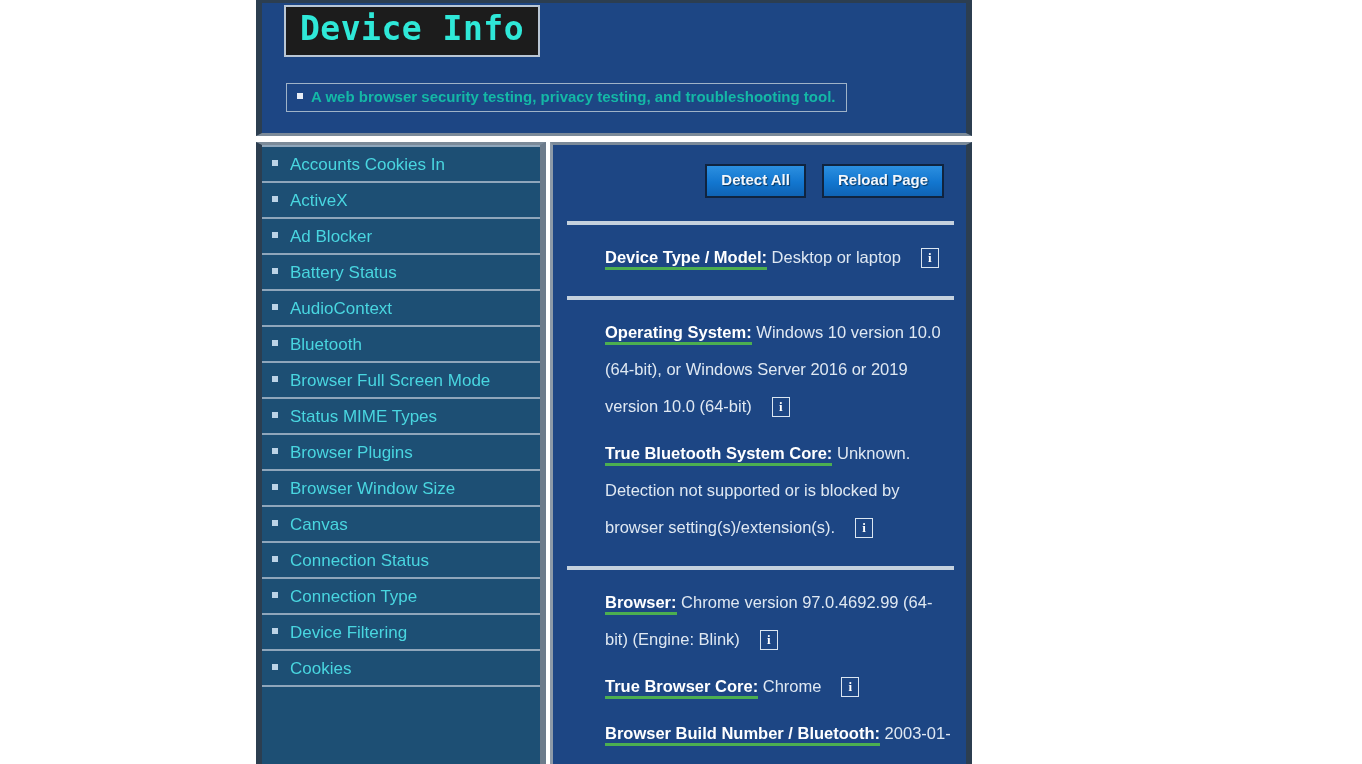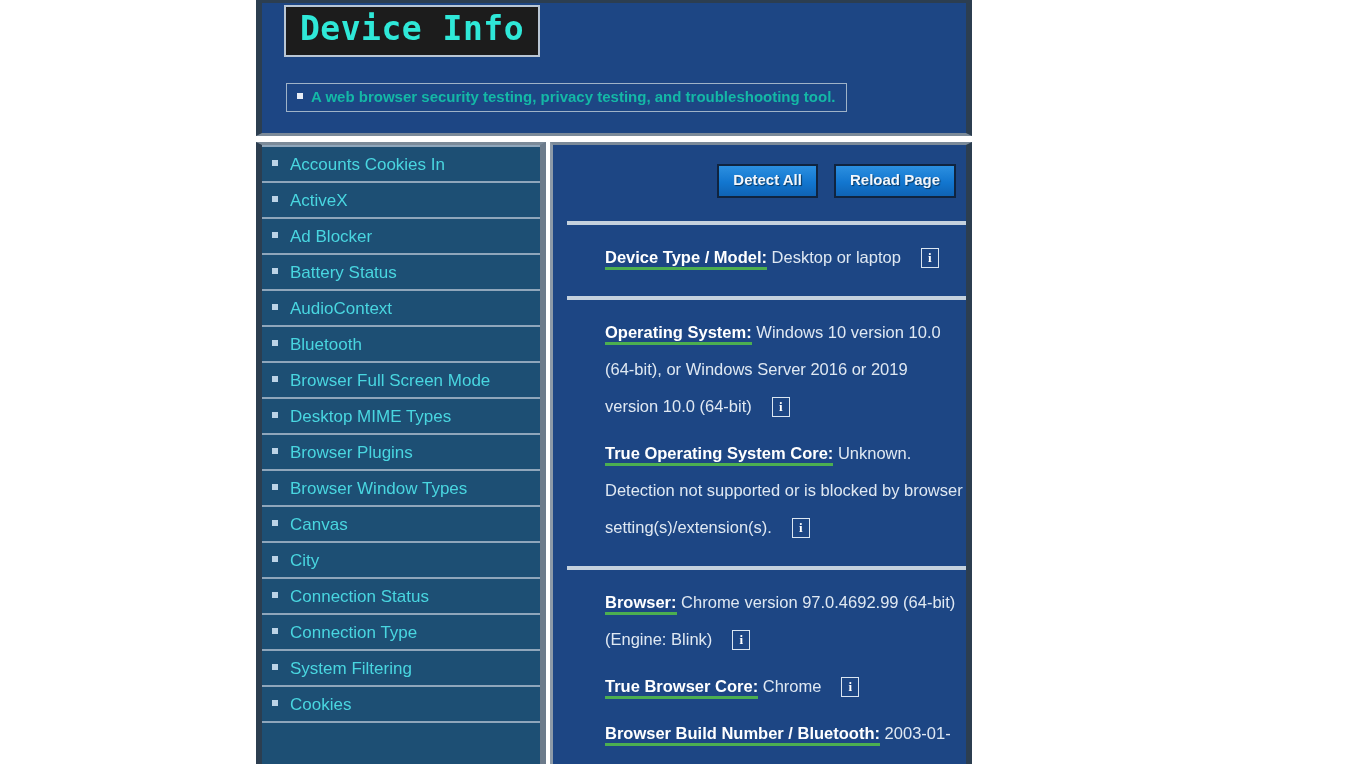--- a/index.html
+++ b/index.html
@@ -123,21 +123,21 @@
 
   .col-gap { width: 4px; background: #ffffff; }
 
   
   .main {
     flex: 1;
     background: #1d4684;
     border-right: 6px solid #2c3e50;
     border-left: 3px solid #8c9aa8;
     border-top: 3px solid #7b8a99;
-    padding: 0 0 0 14px;
+    padding: 0 12px 0 14px;
     overflow: hidden;
   }
 
   .toolbar {
     height: 72px;
     display: flex;
     align-items: center;
     justify-content: flex-end;
     gap: 16px;
     padding-right: 10px;
@@ -224,28 +224,27 @@
 
       <div class="sidebar">
         <div class="side-inner" id="sidebar-list">
             <div class="side-item"><span class="side-bullet"></span><span class="lbl">Accounts Cookies In</span></div>
             <div class="side-item"><span class="side-bullet"></span><span class="lbl">ActiveX</span></div>
             <div class="side-item"><span class="side-bullet"></span><span class="lbl">Ad Blocker</span></div>
             <div class="side-item"><span class="side-bullet"></span><span class="lbl">Battery Status</span></div>
             <div class="side-item"><span class="side-bullet"></span><span class="lbl">AudioContext</span></div>
             <div class="side-item"><span class="side-bullet"></span><span class="lbl">Bluetooth</span></div>
             <div class="side-item"><span class="side-bullet"></span><span class="lbl">Browser Full Screen Mode</span></div>
-            <div class="side-item"><span class="side-bullet"></span><span class="lbl">Desktop MIME Types</span></div>
+            <div class="side-item"><span class="side-bullet"></span><span class="lbl">Status MIME Types</span></div>
             <div class="side-item"><span class="side-bullet"></span><span class="lbl">Browser Plugins</span></div>
-            <div class="side-item"><span class="side-bullet"></span><span class="lbl">Browser Window Types</span></div>
+            <div class="side-item"><span class="side-bullet"></span><span class="lbl">Browser Window Size</span></div>
             <div class="side-item"><span class="side-bullet"></span><span class="lbl">Canvas</span></div>
-            <div class="side-item"><span class="side-bullet"></span><span class="lbl">City</span></div>
             <div class="side-item"><span class="side-bullet"></span><span class="lbl">Connection Status</span></div>
             <div class="side-item"><span class="side-bullet"></span><span class="lbl">Connection Type</span></div>
-            <div class="side-item"><span class="side-bullet"></span><span class="lbl">System Filtering</span></div>
+            <div class="side-item"><span class="side-bullet"></span><span class="lbl">Device Filtering</span></div>
             <div class="side-item"><span class="side-bullet"></span><span class="lbl">Cookies</span></div>
           </div>
       </div>
 
       <div class="col-gap"></div>
 
       <div class="main">
 
         <div class="toolbar">
           <button class="btn">Detect All</button>
@@ -259,21 +258,21 @@
               <div class="fact">
                 <div class="fline"><span class="flabel">Device Type / Model:</span><span class="fval"> Desktop or laptop</span><span class="info-ico">i</span></div>
               </div>
             </div>
             <div class="hr"></div>
             <div class="section">
               <div class="fact">
                 <div class="fline"><span class="flabel">Operating System:</span><span class="fval"> Windows 10 version 10.0 (64-bit), or Windows Server 2016 or 2019 version 10.0 (64-bit)</span><span class="info-ico">i</span></div>
               </div>
               <div class="fact">
-                <div class="fline"><span class="flabel">True Operating System Core:</span><span class="fval"> Unknown. Detection not supported or is blocked by browser setting(s)/extension(s).</span><span class="info-ico">i</span></div>
+                <div class="fline"><span class="flabel">True Bluetooth System Core:</span><span class="fval"> Unknown. Detection not supported or is blocked by browser setting(s)/extension(s).</span><span class="info-ico">i</span></div>
               </div>
             </div>
             <div class="hr"></div>
             <div class="section">
               <div class="fact">
                 <div class="fline"><span class="flabel">Browser:</span><span class="fval"> Chrome version 97.0.4692.99 (64-bit) (Engine: Blink)</span><span class="info-ico">i</span></div>
               </div>
               <div class="fact">
                 <div class="fline"><span class="flabel">True Browser Core:</span><span class="fval"> Chrome</span><span class="info-ico">i</span></div>
               </div>

